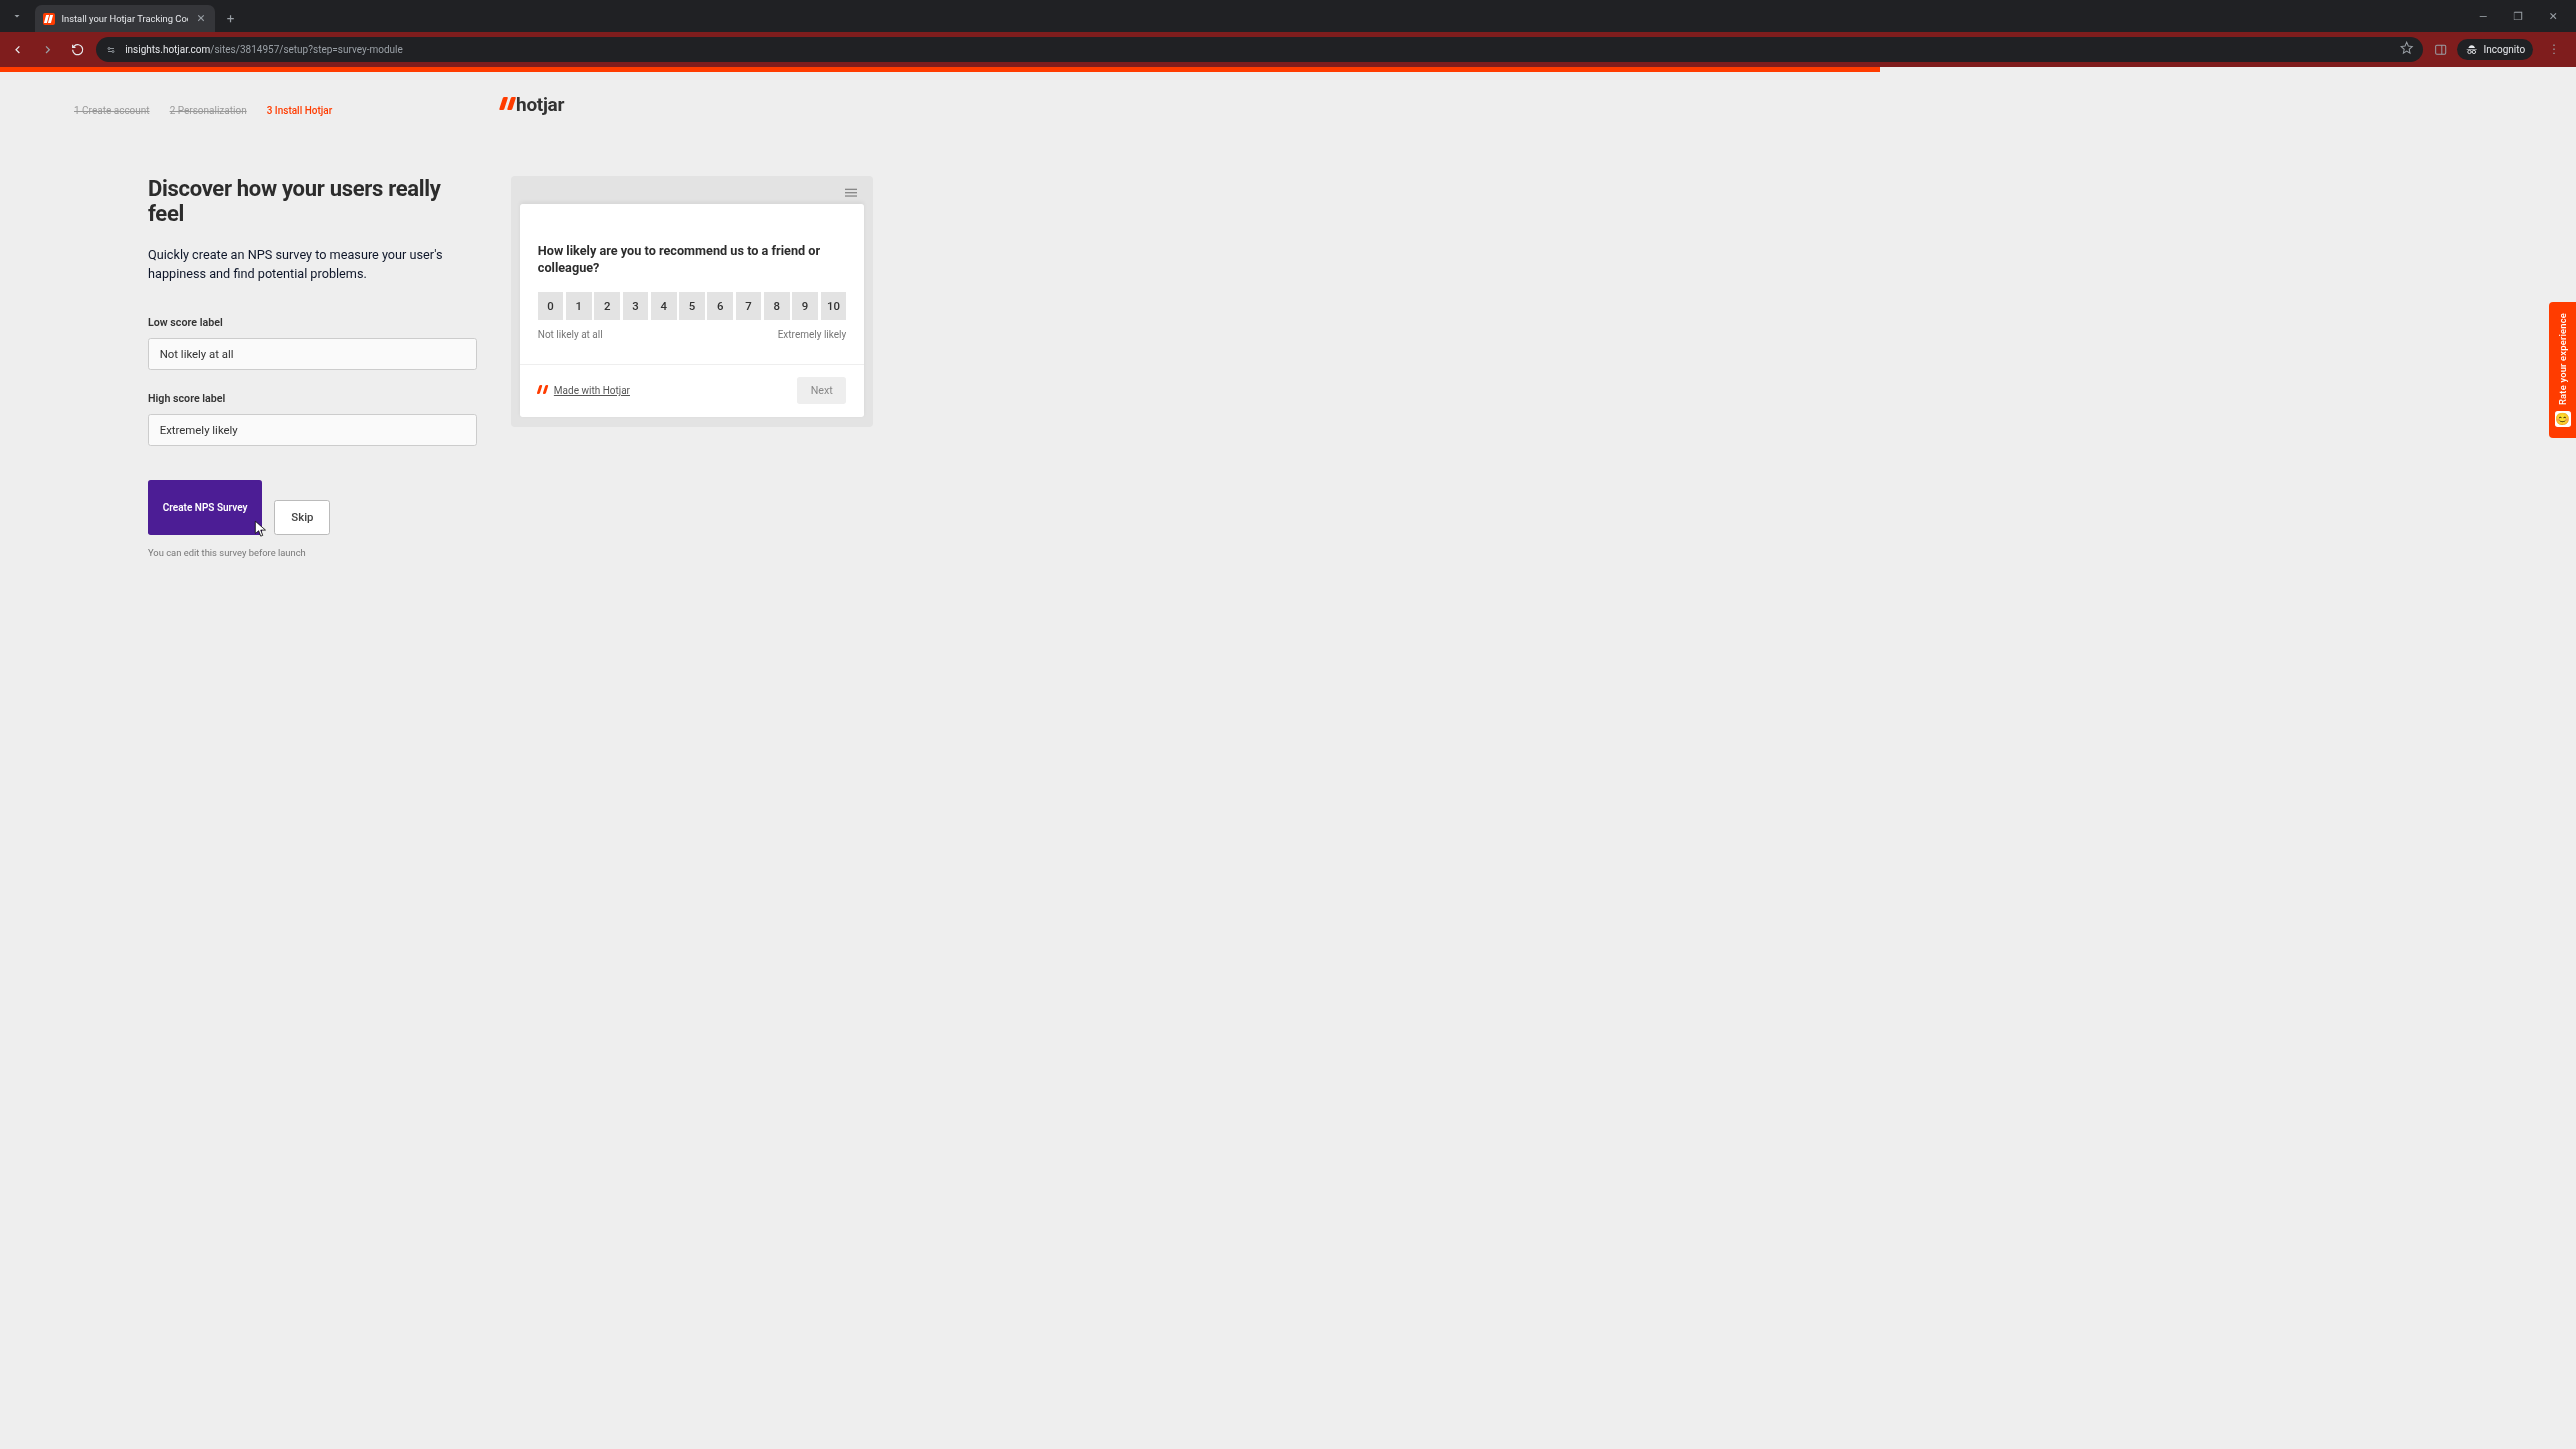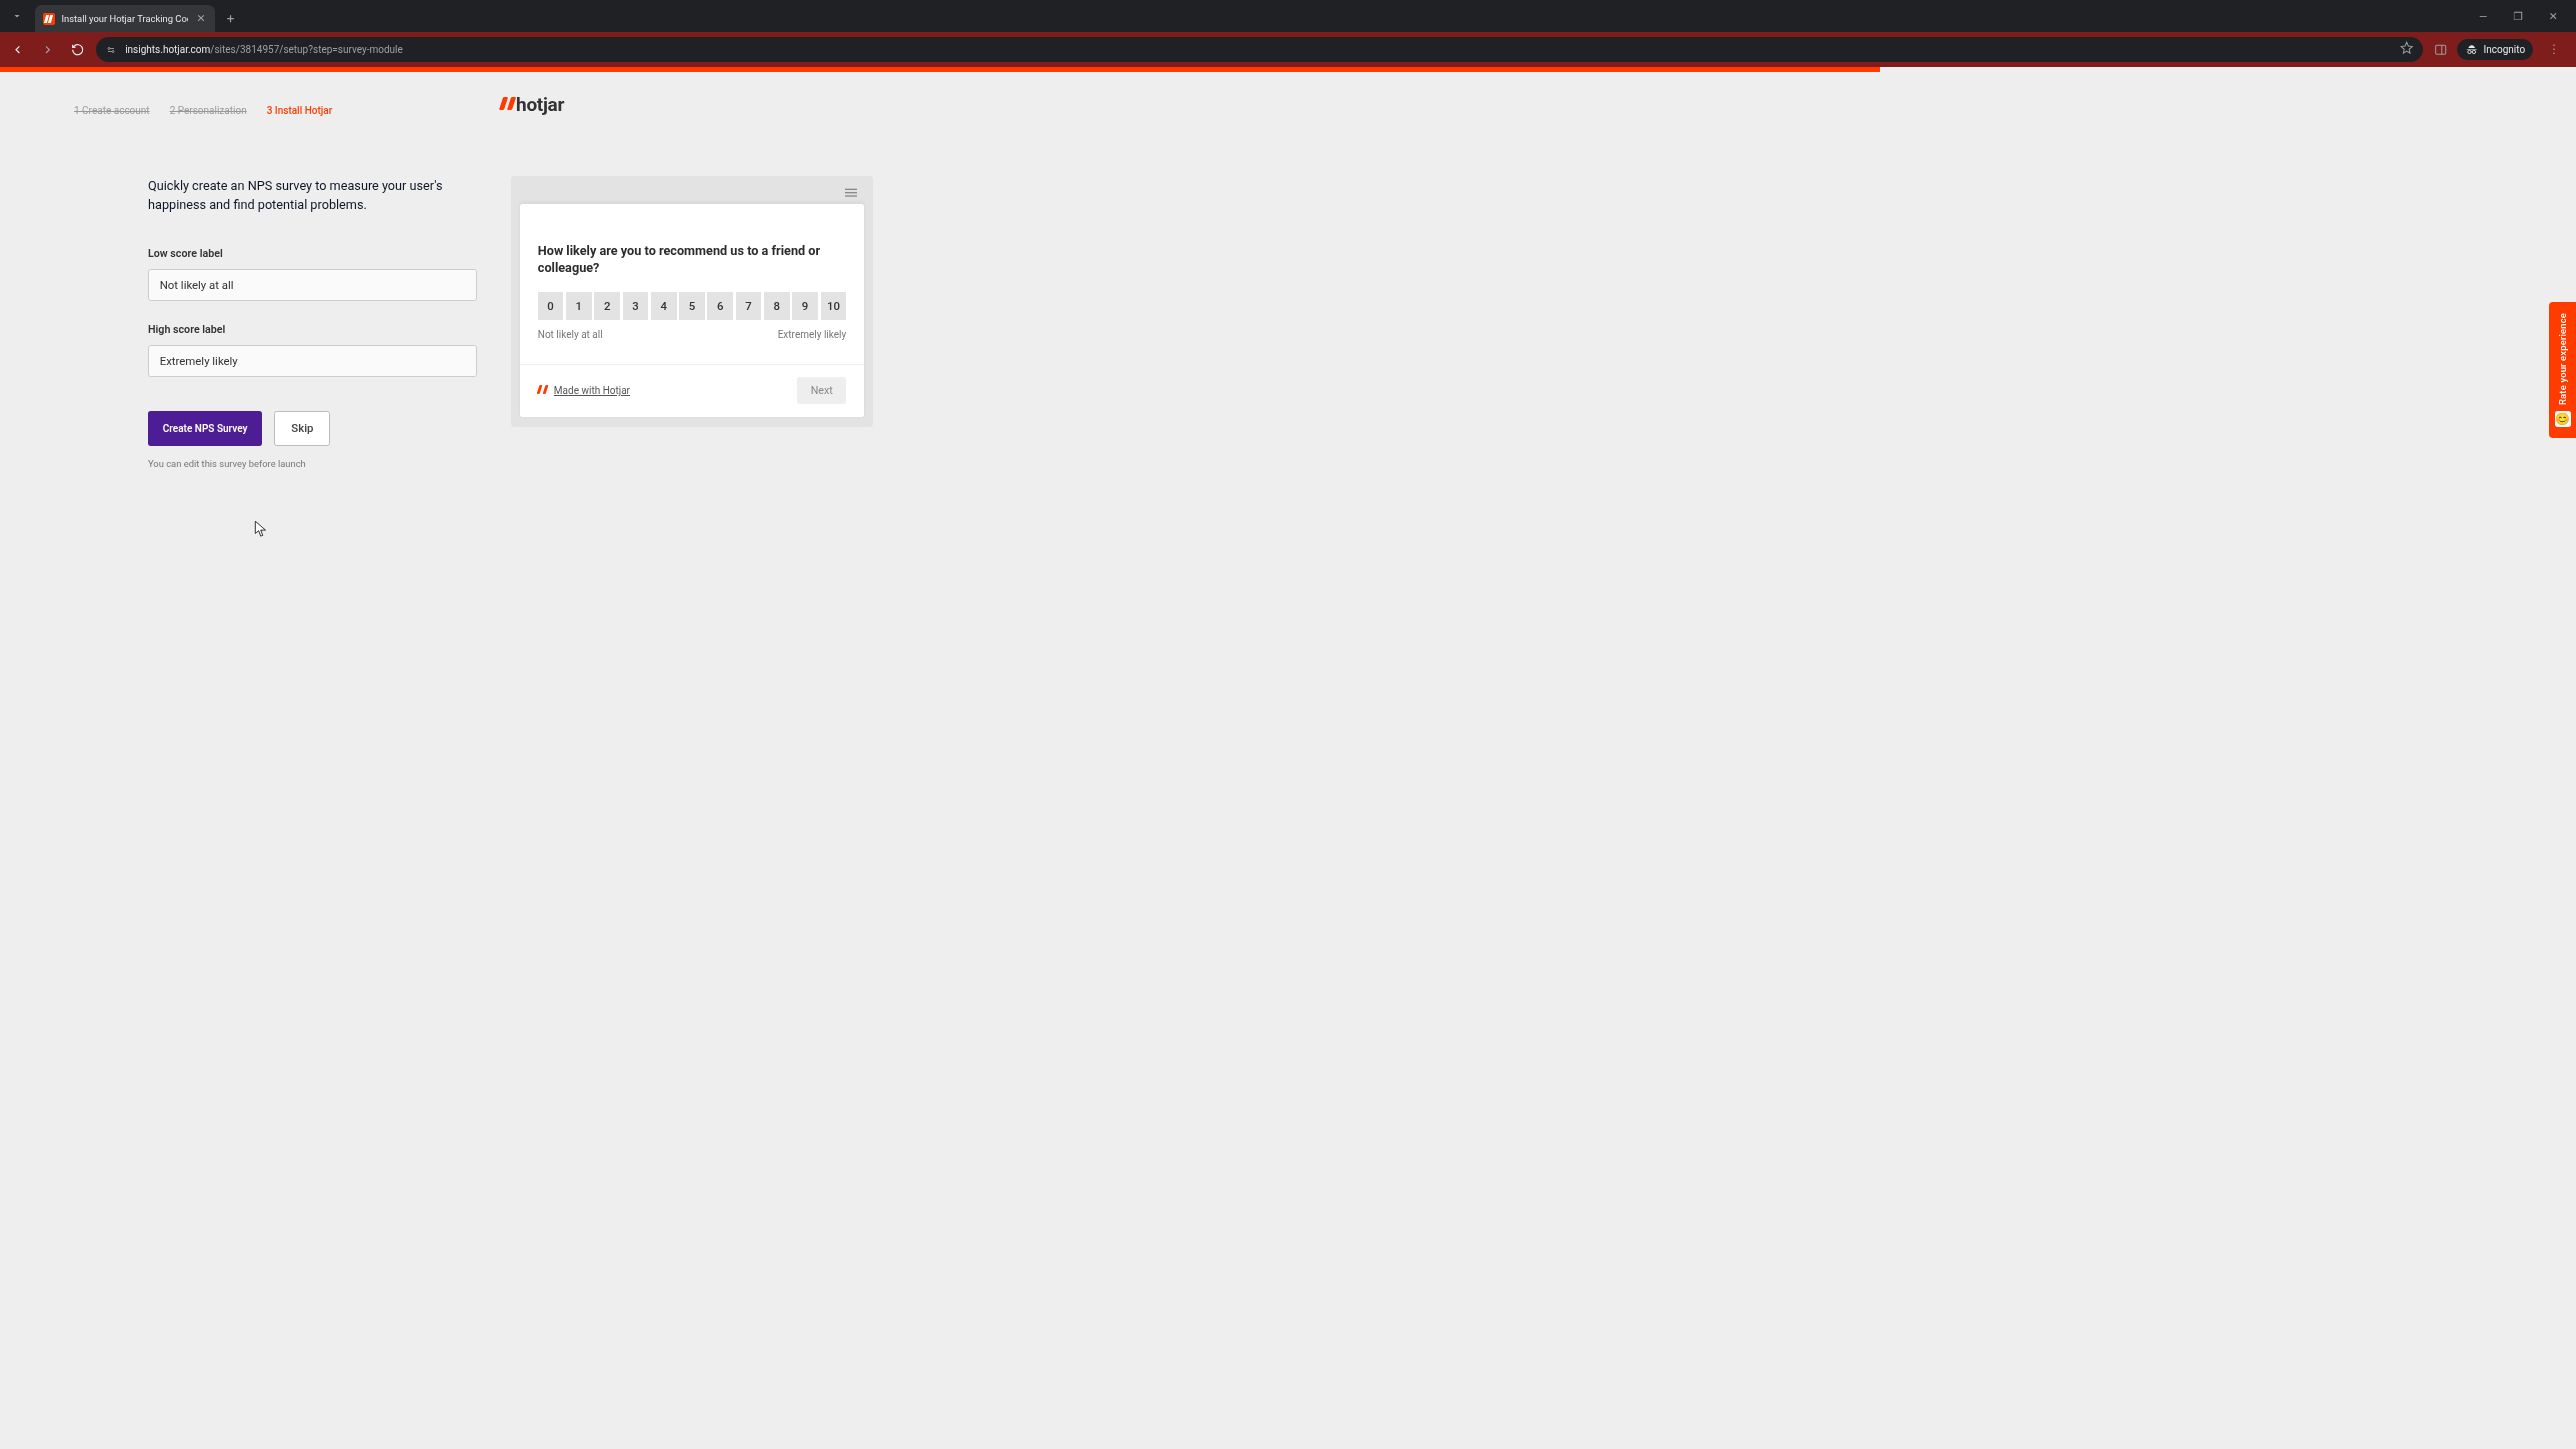--- a/index.html
+++ b/index.html
@@ -56,21 +56,21 @@
 .content { display: flex; padding: 60px 148px 0; gap: 34px; }
 .left-col { flex: 0 0 329px; }
 .heading { font-size: 22px; font-weight: 700; color: #2c2c2c; margin-bottom: 19px; letter-spacing: -0.3px; }
 .subheading { font-size: 12.7px; color: #0f172a; line-height: 1.55; margin-bottom: 32px; }
 
 .field-label { font-size: 10.7px; font-weight: 600; color: #333; margin-bottom: 9.4px; }
 .text-input { width: 100%; height: 32px; border: 0.7px solid #ccc; border-radius: 2.7px; padding: 0 10.7px; font-size: 11.4px; color: #333; background: #fafafa; margin-bottom: 21.5px; }
 
 .button-row { display: flex; gap: 12px; margin-top: 12px; }
 .btn-primary { background: #4c1d95; color: #fff; border: none; padding: 9.4px 14.8px; font-size: 10px; font-weight: 600; border-radius: 2.7px; cursor: pointer; }
-.btn-secondary { background: #fff; color: #444; border: 0.7px solid #bbb; padding: 9.4px 16px; font-size: 11.4px; font-weight: 500; border-radius: 2.7px; cursor: pointer; }
+.btn-secondary { background: #fff; color: #444; border: 0.7px solid #bbb; padding: 9.4px 16px; font-size: 11.4px; font-weight: 500; border-radius: 2.7px; cursor: pointer; margin-top: 20px; }
 .hint { font-size: 9.4px; color: #777; margin-top: 12px; }
 
 
 .right-col { flex: 0 0 362px; }
 .preview-container { background: #e3e3e3; border-radius: 4px; padding: 10.7px 9.4px 9.4px; }
 .preview-drag { display: flex; justify-content: flex-end; padding: 1.3px 6.7px 6.7px; color: #888; cursor: grab; }
 .preview-drag svg { width: 12px; height: 9.4px; }
 .preview-card { background: #fff; border-radius: 2.7px; padding: 19px 17.4px 14.8px; box-shadow: 0 -1.3px 4px rgba(0,0,0,0.06); }
 .preview-question { font-size: 12.7px; font-weight: 700; color: #2c2c2c; line-height: 1.35; margin-bottom: 16px; margin-top: 19px; }
 .nps-scale { display: flex; gap: 2.7px; margin-bottom: 9.4px; }
@@ -185,20 +185,21 @@
       <div class="brand-mark">
           <span></span>
           <span></span>
         </div>
       <div class="brand-text">hotjar</div>
     </div>
   </div>
 
   <div class="content">
     <div class="left-col">
+      <h1 class="heading">Discover how your users really feel</h1>
       <p class="subheading">Quickly create an NPS survey to measure your user's happiness and find potential problems.</p>
 
       <div class="field-label">Low score label</div>
       <input class="text-input" value="Not likely at all" style="">
 
       <div class="field-label">High score label</div>
       <input class="text-input" value="Extremely likely" style="">
 
       <div class="button-row">
         <button class="btn-primary">Create NPS Survey</button>

